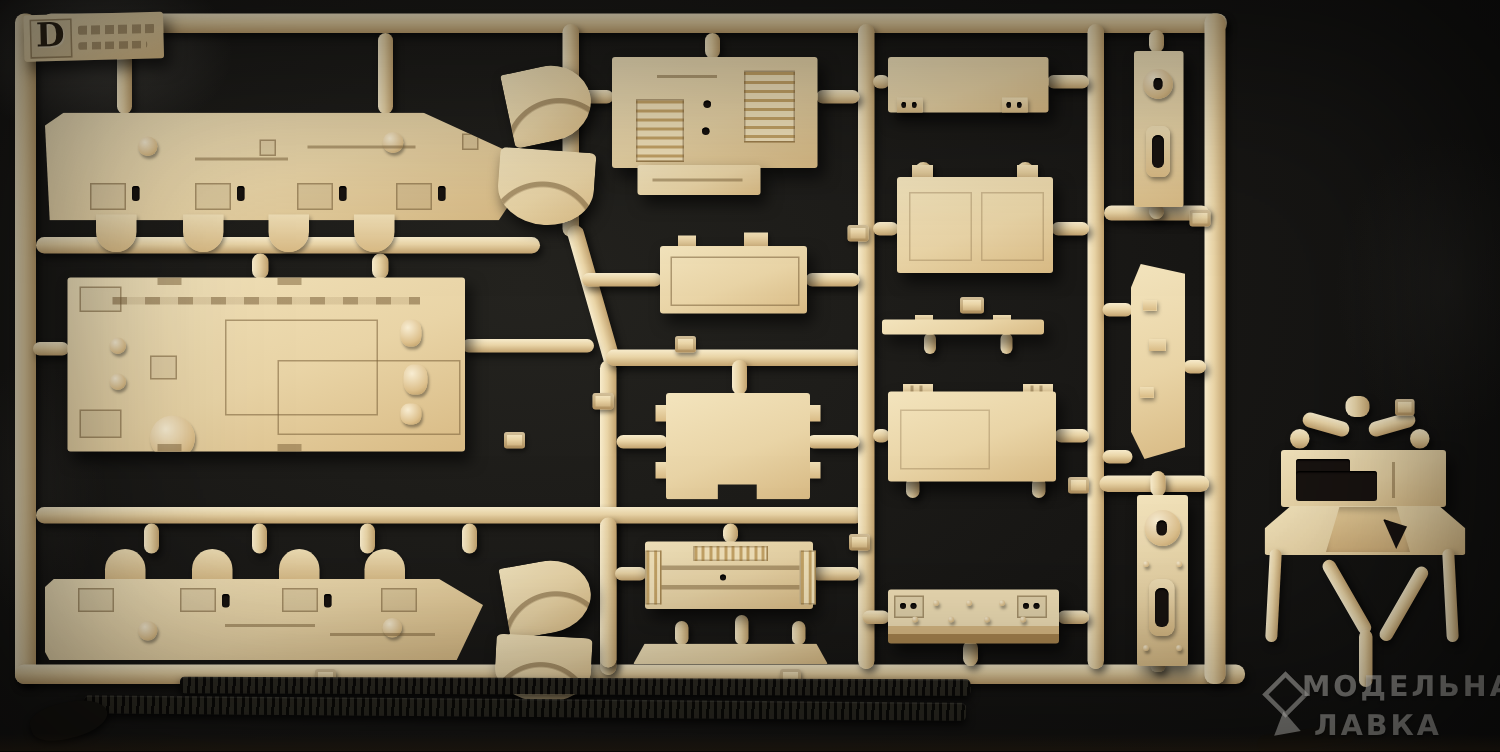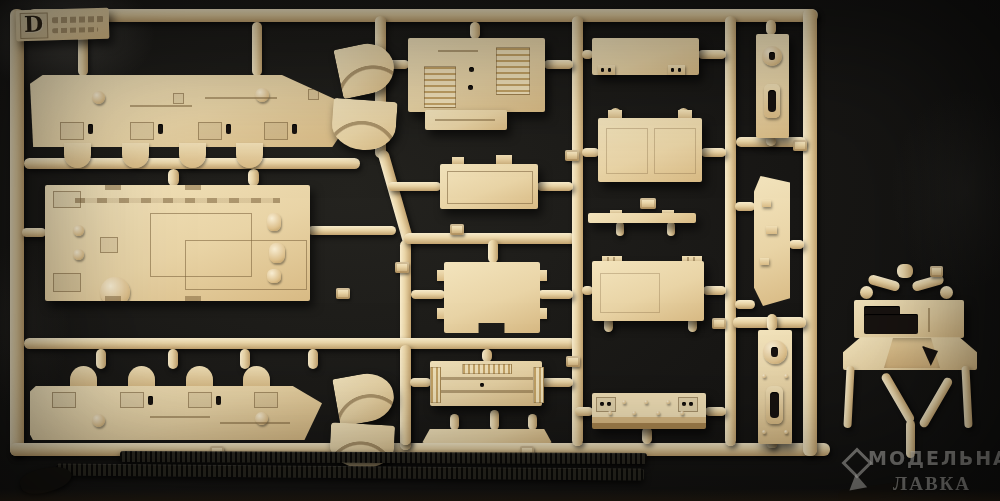--- a/index.html
+++ b/index.html
@@ -337,16 +337,16 @@
   <div class="track" style="left:120px;top:452px;width:527px;height:11px;transform:rotate(.2deg);"></div>
   <div class="track" style="left:56px;top:466px;width:588px;height:12px;transform:rotate(.5deg);"></div>
   <div style="position:absolute;left:20px;top:468px;width:52px;height:24px;background:#15130f;border-radius:40% 60% 50% 50%;transform:rotate(-15deg);box-shadow:0 2px 5px rgba(0,0,0,.7);"></div>
   <div style="position:absolute;left:838px;top:486px;width:66px;height:13px;background:#14120e;border-radius:6px;transform:rotate(-8deg);"></div>
   <div style="position:absolute;left:0;top:489px;width:1000px;height:12px;background:linear-gradient(180deg,rgba(40,30,18,0),rgba(52,38,20,.55));"></div>
 
   <div style="position:absolute;left:840px;top:444px;width:160px;height:56px;">
     <div style="position:absolute;left:6px;top:8px;width:16px;height:16px;border:3px solid var(--watermark,rgba(240,238,232,.5));transform:rotate(45deg);"></div>
     <div style="position:absolute;left:8px;top:30px;width:0;height:0;border-left:9px solid transparent;border-right:9px solid transparent;border-bottom:15px solid var(--watermark,rgba(240,238,232,.5));transform:rotate(-10deg);"></div>
     <div class="wm-text" style="left:28px;top:3px;">МОДЕЛЬНАЯ</div>
-    <div class="wm-text" style="left:53px;top:29px;font-family:Liberation Serif, serif;">ЛАВКА</div>
+    <div class="wm-text" style="left:36px;top:29px;">ЛАВКА</div>
   </div>
 
 </div>
 
 </body></html>

